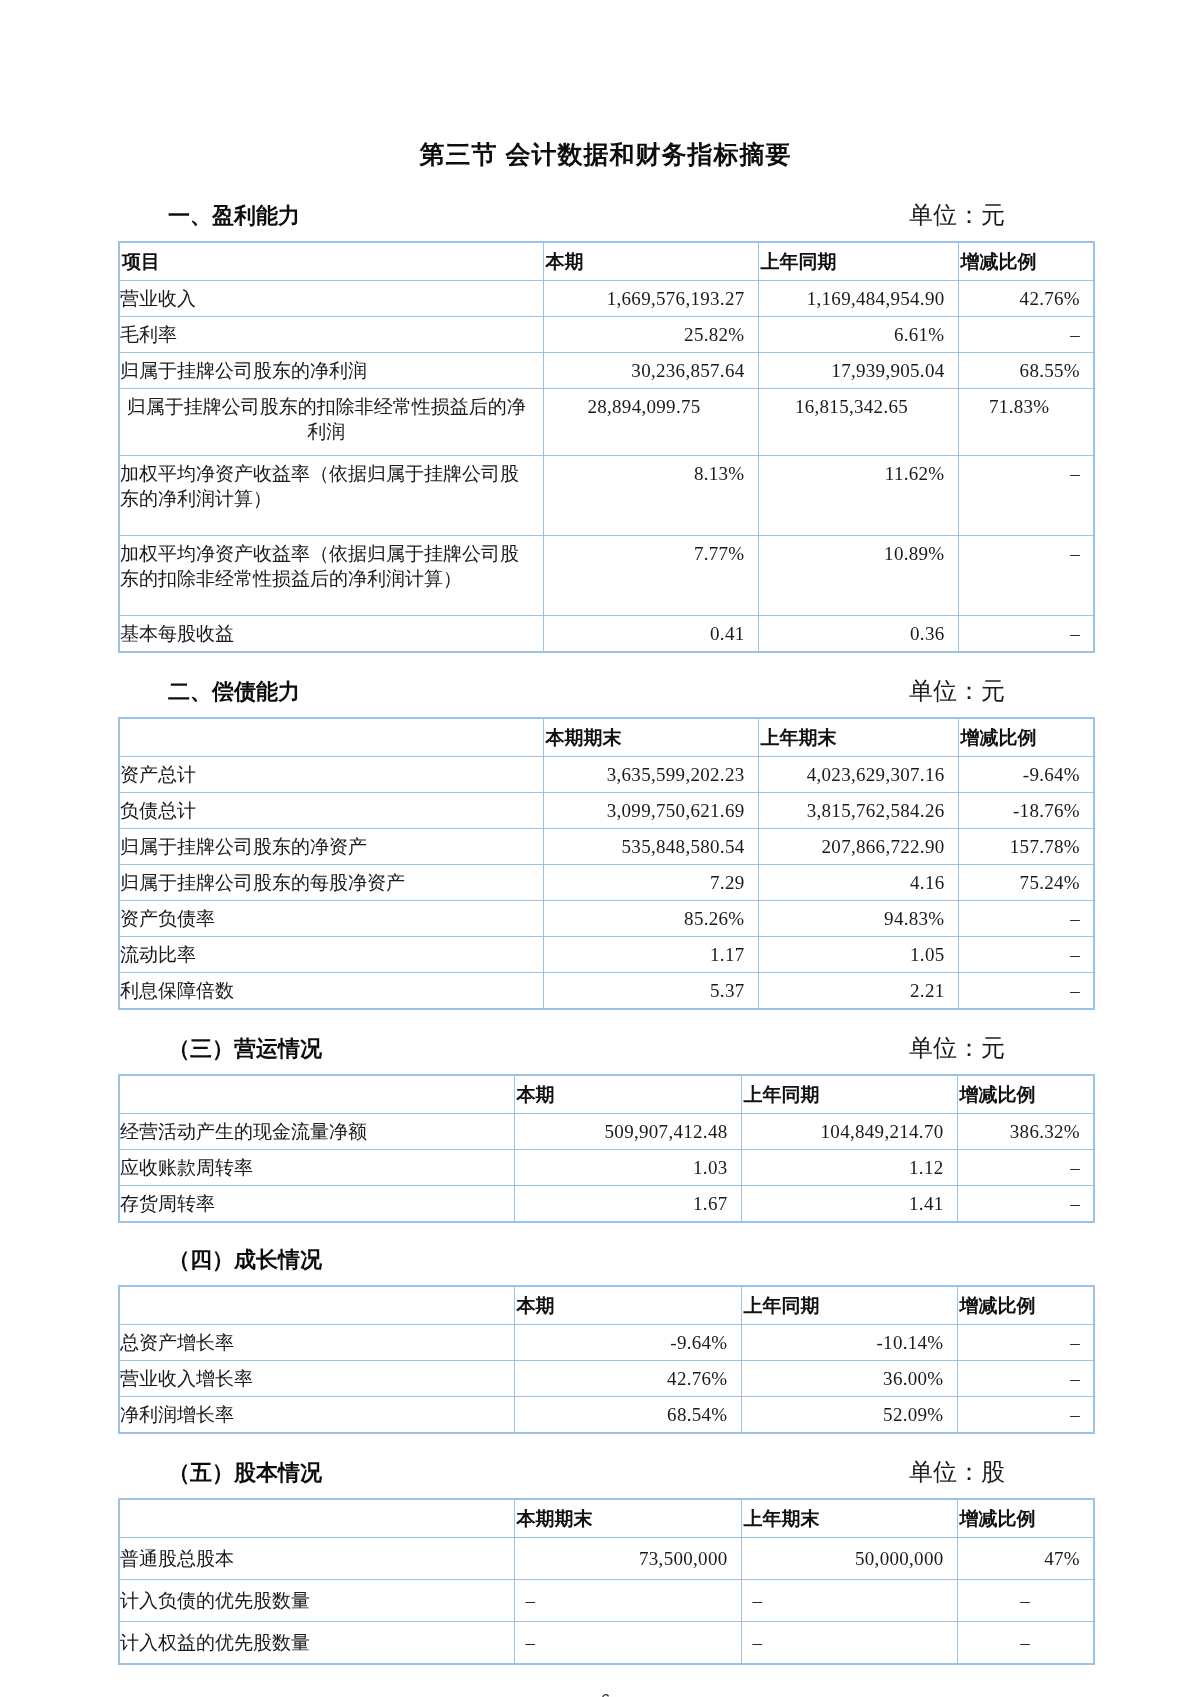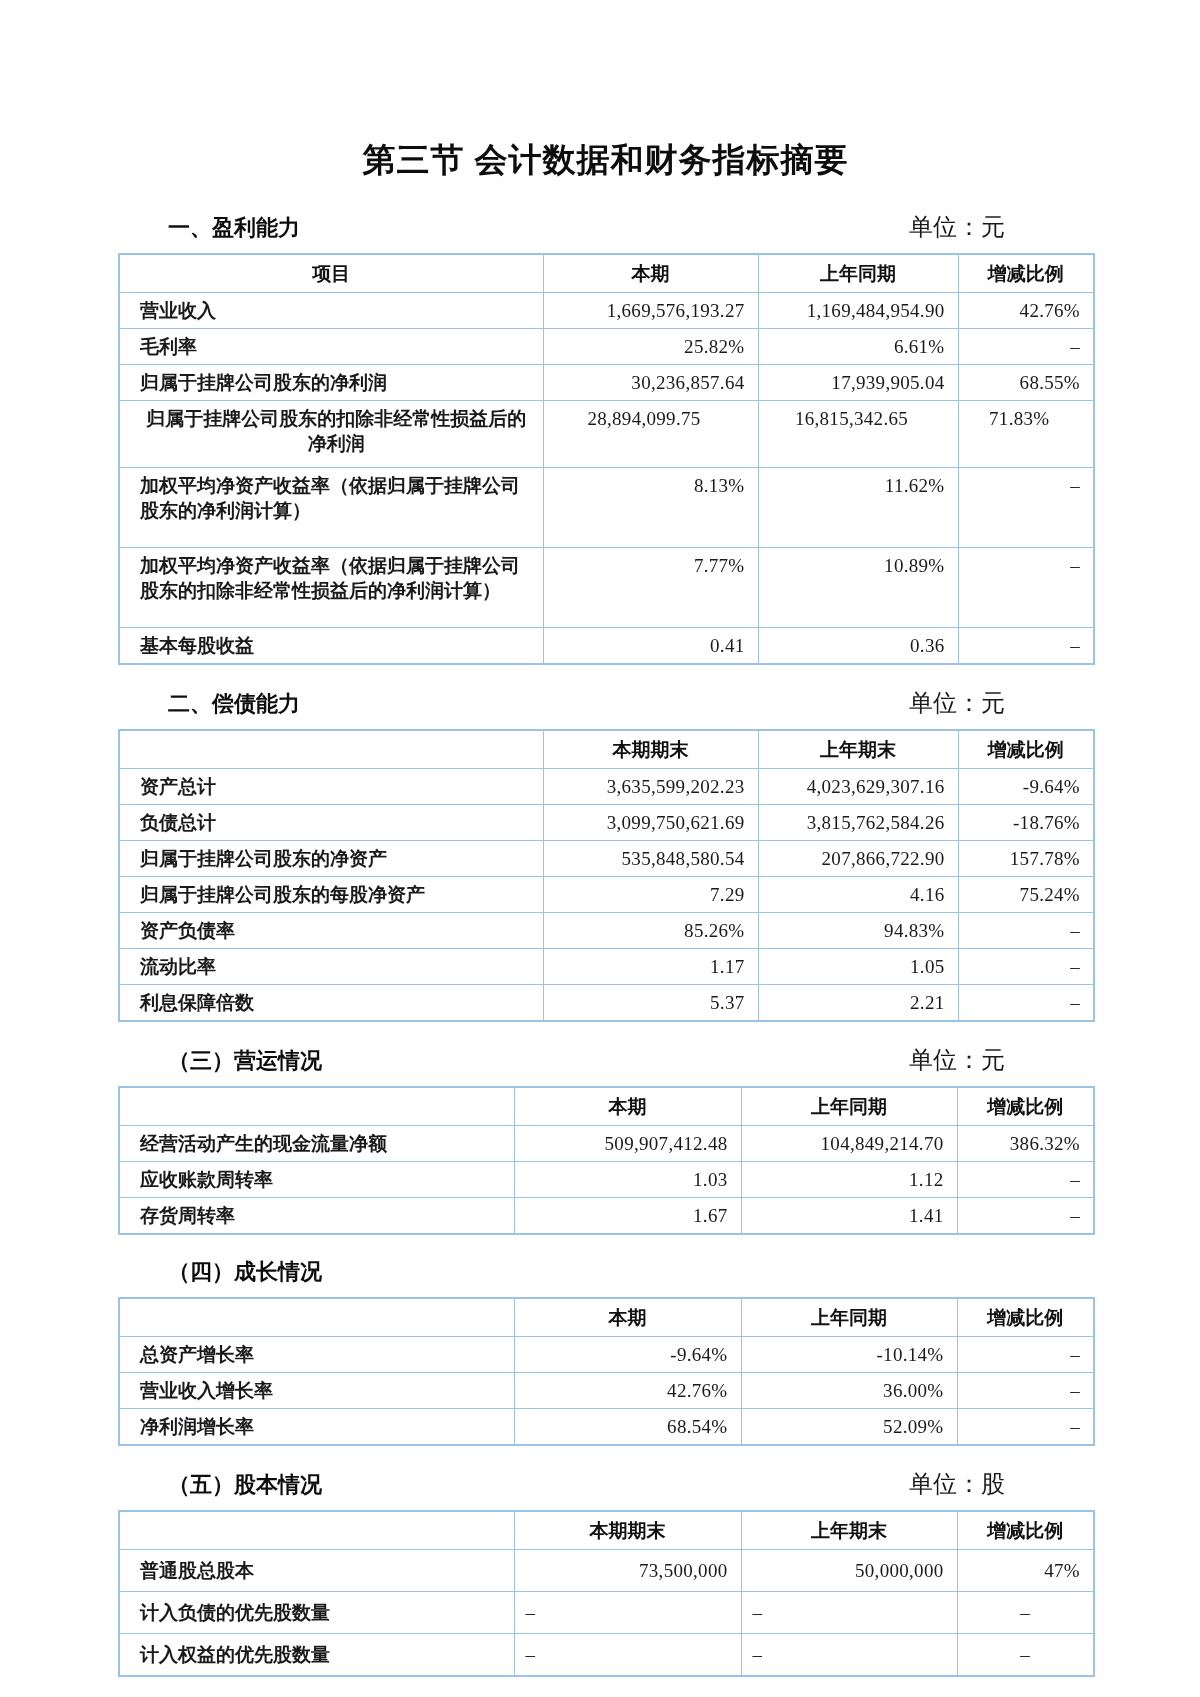--- a/index.html
+++ b/index.html
@@ -5,45 +5,45 @@
   html,body { margin:0; padding:0; }
   body {
     width:1200px; height:1697px; background:#ffffff;
     font-family:"Liberation Serif","DejaVu Serif",serif;
     color:#1a1a1a; position:relative; overflow:hidden;
   }
   .page { padding:138px 0 0 118px; }
   .doc-title {
     width:975px; text-align:center; margin:0;
     font-family:"Liberation Sans","DejaVu Sans",sans-serif;
-    font-weight:bold; font-size:33px; color:#0d0d0d; letter-spacing:1px;
+    font-weight:bold; font-size:25px; color:#0d0d0d; letter-spacing:1px;
   }
   .sec-row {
     width:975px; display:flex; justify-content:space-between; align-items:flex-end;
     margin:22px 0 10px 0;
     text-align:center;
   }
   .sec-row h2 {
     margin:0 0 0 50px; font-family:"Liberation Sans","DejaVu Sans",sans-serif;
     font-weight:bold; font-size:22px; color:#0d0d0d;
   }
   .unit {
     margin-right:88px; font-size:24px; color:#1a1a1a;
   }
   table {
     width:975px; border-collapse:collapse; table-layout:fixed;
     border:2px solid #9cc2e5;
   }
   th, td { border:1px solid #9cc2e5; }
   th {
     font-family:"Liberation Sans","DejaVu Sans",sans-serif; font-weight:bold;
-    font-size:19px; text-align:center; padding:6px 2px 5px; color:#111;
+    font-size:19px; text-align:left; padding:6px 2px 5px; color:#111;
   }
   td { font-size:19px; line-height:25px; vertical-align:top; padding:5px 0 5px; }
-  td.lbl { text-align:left; padding-left:20px; padding-right:10px;font-weight:bold; }
+  td.lbl { text-align:left; padding-left:0; padding-right:10px; }
   td.num { text-align:right; padding-right:13px; letter-spacing:0.3px; }
   td.num.left   { text-align:left; padding-left:11px; padding-right:0; }
   td.num.center { text-align:center; padding-right:0; }
   tr.row-md  td { padding-bottom:11px;text-align:center; }
   tr.row-tall td { padding-bottom:24px; }
   table.t-equity td { padding-top:8px; padding-bottom:8px; }
   .page-number {
     width:975px; text-align:center; margin-top:26px;
     font-family:"Liberation Sans","DejaVu Sans",sans-serif;
     font-size:17px; color:#222;

